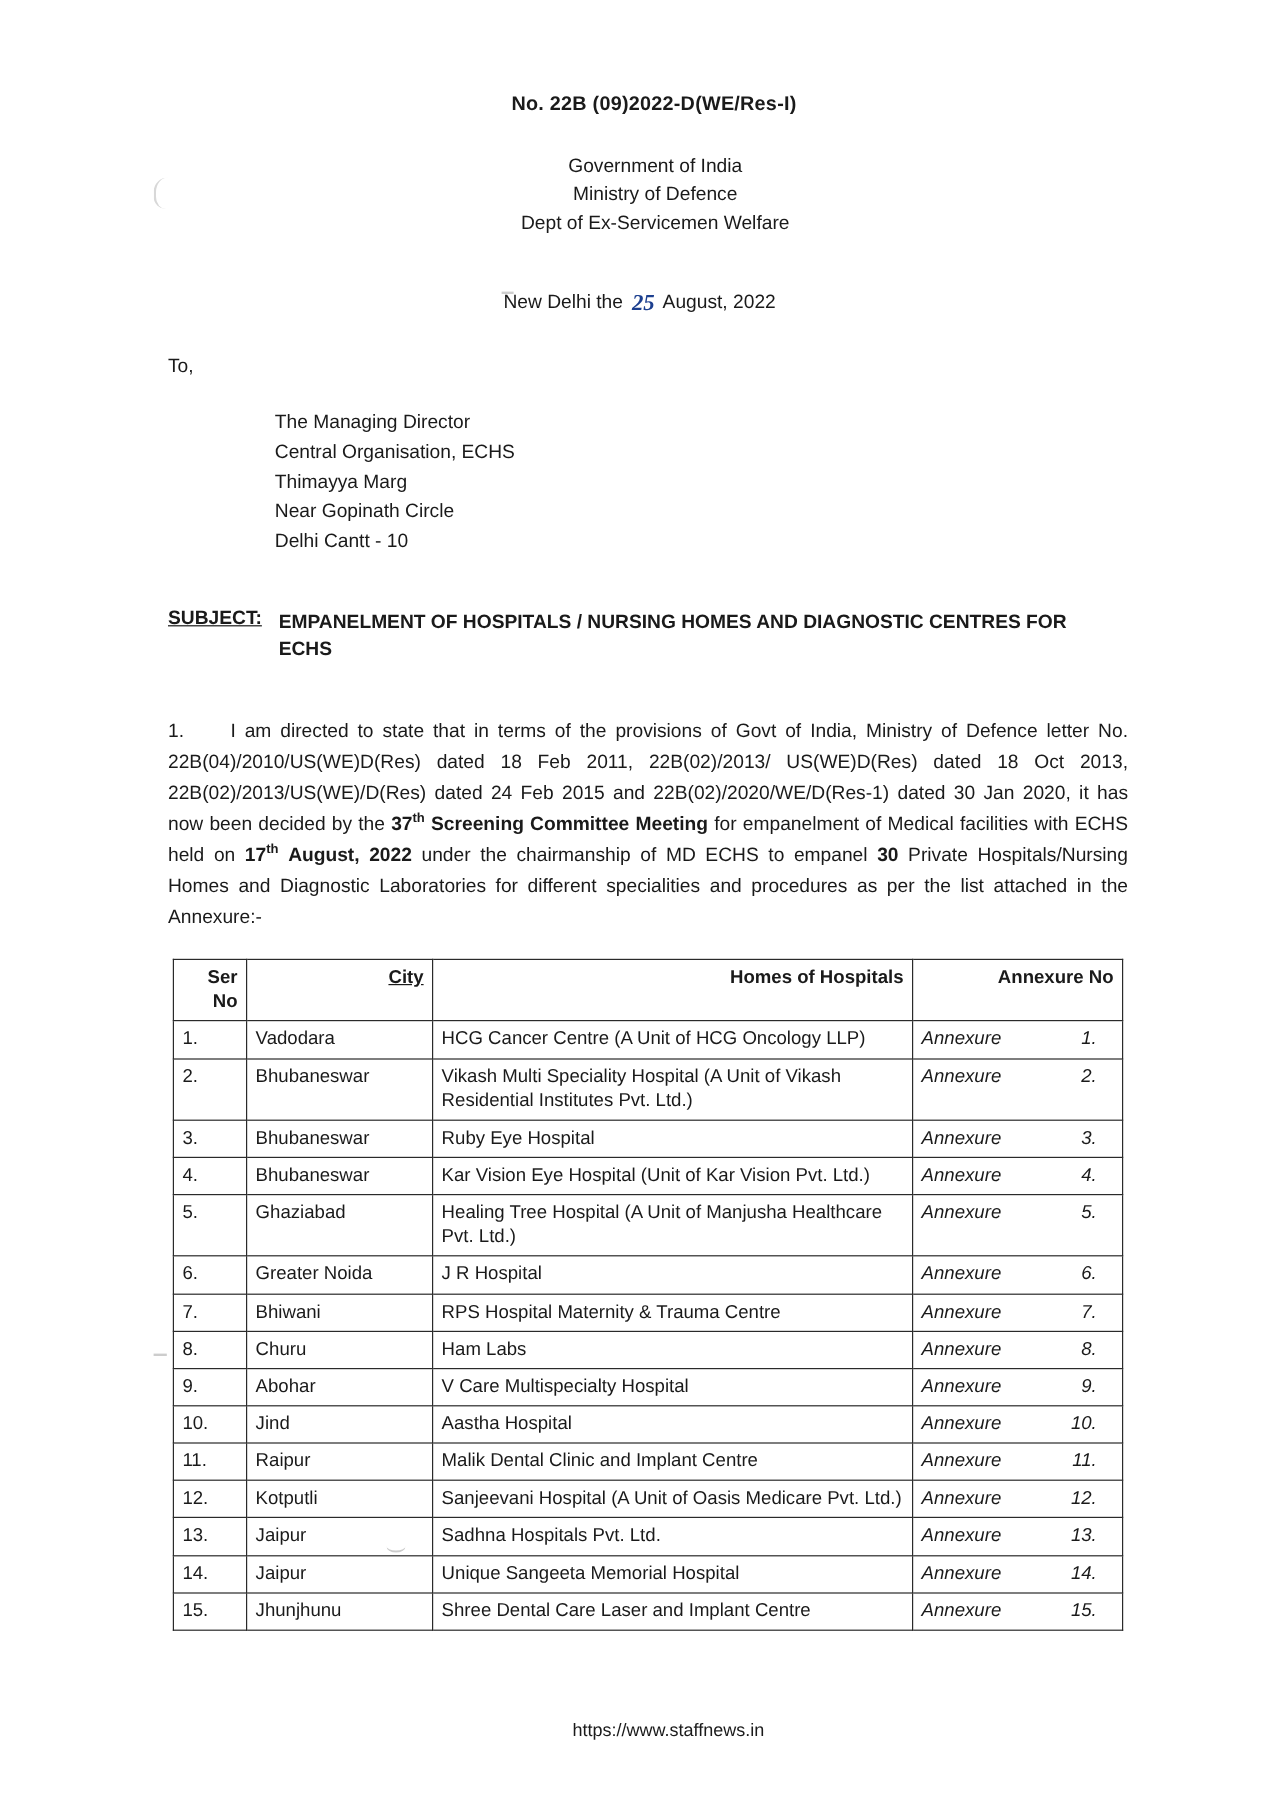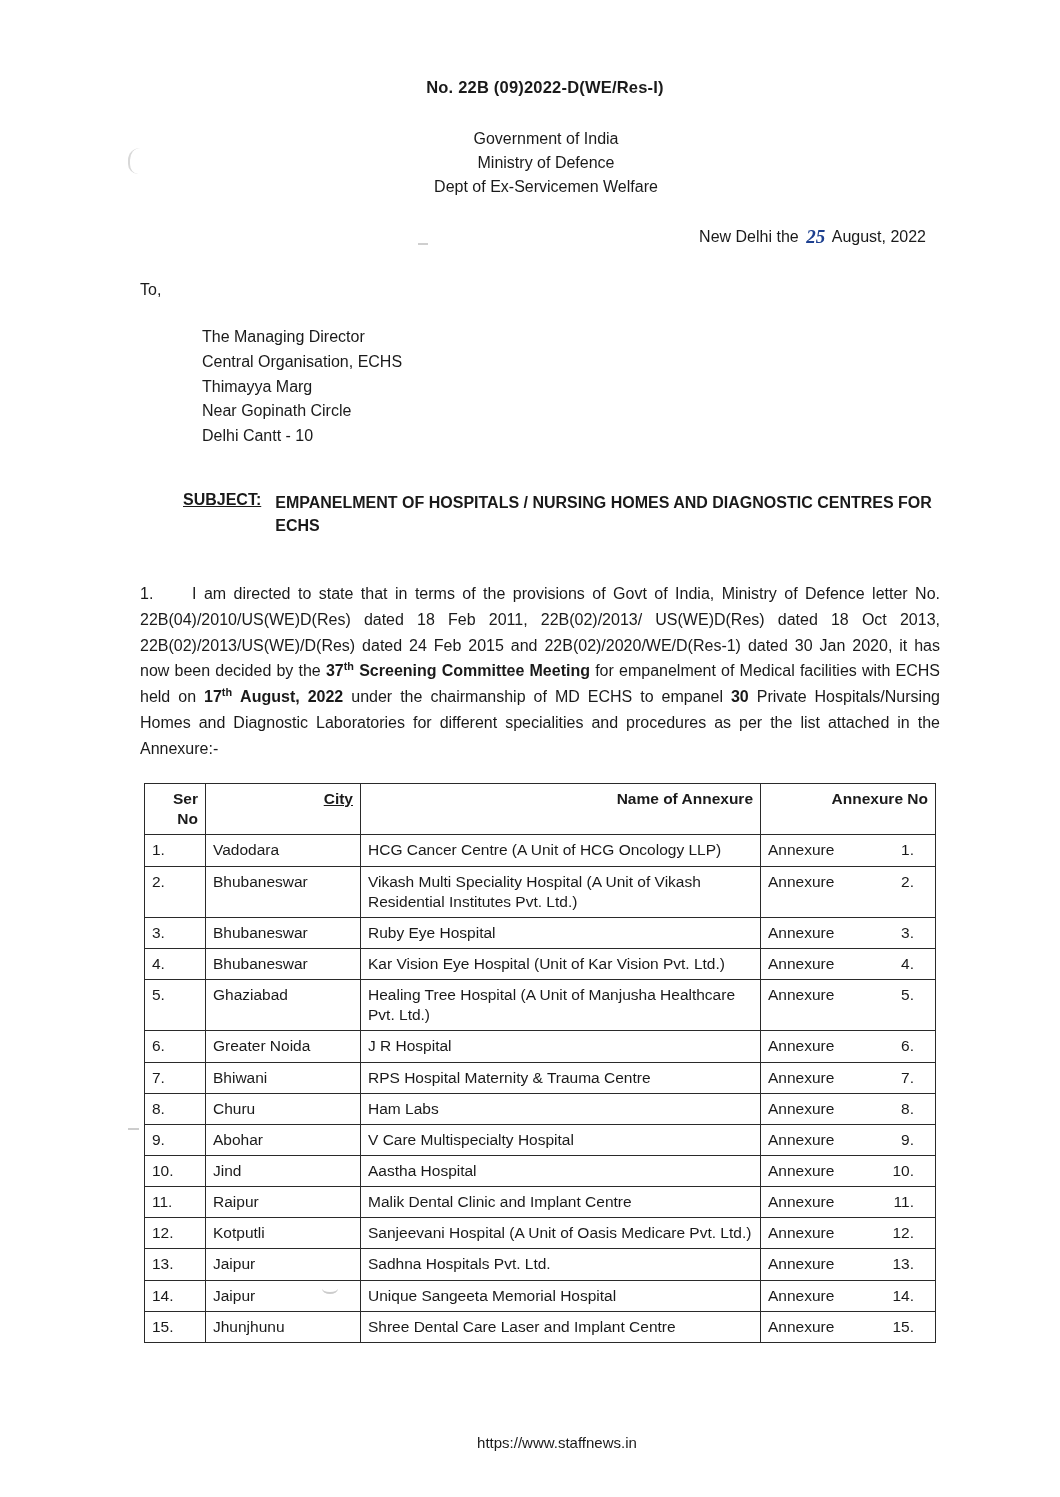--- a/index.html
+++ b/index.html
@@ -41,56 +41,55 @@
     margin-left: 10px;
   }
   .org-block {
     margin-top: 30px;
     text-align: center;
     font-size: 16px;
     line-height: 1.5;
     margin-left: 12px;
   }
   .date-line {
-    margin-top: 26px;
-    text-align: right;
+    margin-top: 42px;
+    text-align: center;
     font-size: 16px;
     padding-right: 14px;
   }
   .date-hand {
     font-family: "Liberation Serif", serif;
     color: #1c3f8f;
     font-size: 19px;
     font-weight: bold;
     font-style: italic;
     padding: 0 3px;
     position: relative;
     top: 1px;
   }
   .to-line {
     margin-top: 34px;
     font-size: 16px;
   }
   .addressee {
     margin-top: 26px;
-    margin-left: 62px;
+    margin-left: 89px;
     font-size: 16px;
     line-height: 1.55;
   }
   .subject-row {
     margin-top: 42px;
     display: flex;
     font-size: 16px;
     font-weight: bold;
   }
   .subject-label {
     text-decoration: underline;
     white-space: nowrap;
     margin-right: 14px;
-    margin-left: 43px;
   }
   .subject-text {
     line-height: 1.45;
     max-width: 660px;
   }
   .para {
     margin-top: 44px;
     font-size: 16px;
     line-height: 1.6;
     text-align: justify;
@@ -119,21 +118,21 @@
     vertical-align: top;
     line-height: 1.3;
   }
   table.hosp th {
     text-align: right;
     font-weight: bold;
   }
   td.c-ser { width: 46px; text-align: left; padding-left: 10px; }
   td.c-city { width: 140px; }
   td.c-name { }
-  td.c-annex { width: 160px; }
+  td.c-annex { width: 160px; font-style: italic; }
   .annex-cell {
     display: flex;
     justify-content: space-between;
   }
   .annex-num { padding-right: 14px; }
   th.h-ser { width: 46px; }
   th.h-city { width: 140px; text-decoration: underline; }
   th.h-annex { width: 160px; }
   .footer-url {
     position: absolute;
@@ -234,21 +233,21 @@
         <span>under the chairmanship of MD ECHS to empanel</span>
         <span class="b">30</span>
         <span>Private Hospitals/Nursing Homes and Diagnostic Laboratories for different specialities and procedures as per the list attached in the Annexure:-</span>
       </div>
 
       <table class="hosp">
         <thead>
           <tr>
             <th class="h-ser">Ser No</th>
             <th class="h-city">City</th>
-            <th>Name of Annexure</th>
+            <th>Homes of Hospitals</th>
             <th class="h-annex">Annexure No</th>
           </tr>
         </thead>
         <tbody id="table-body">
             <tr>
               <td class="c-ser">1.</td>
               <td class="c-city">Vadodara</td>
               <td class="c-name">HCG Cancer Centre (A Unit of HCG Oncology LLP)</td>
               <td class="c-annex">
                 <div class="annex-cell">

